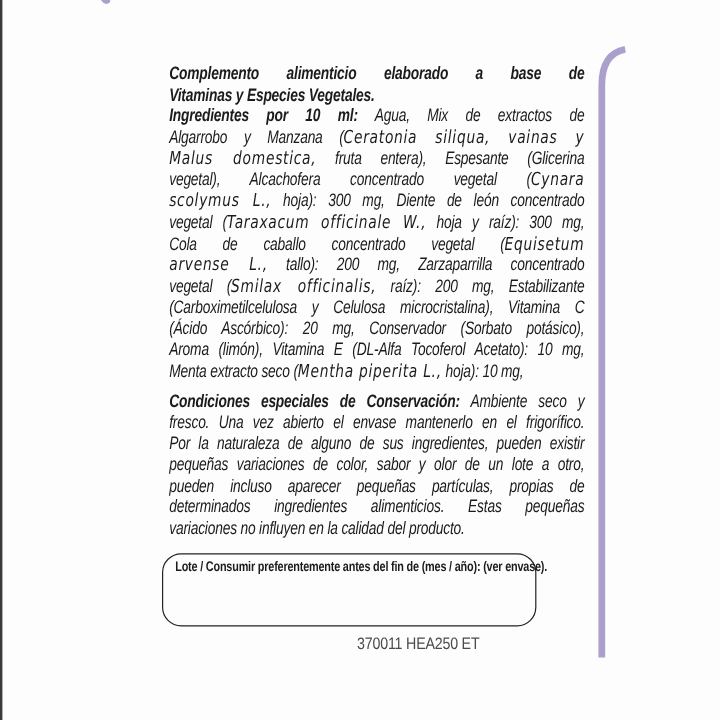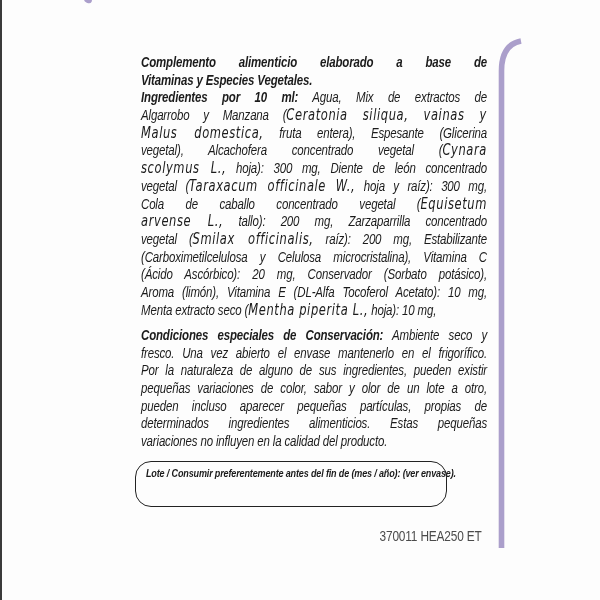--- a/index.html
+++ b/index.html
@@ -29,32 +29,31 @@
   .para-gap{margin-top:7.5px;}
   .tline{
     height:17.7px;line-height:17.7px;font-size:15px;letter-spacing:-0.2px;
     text-align:justify;text-align-last:justify;white-space:nowrap;
   }
   .tlast{text-align-last:left;}
   .seg-n{font-weight:400;}
   .seg-b{font-weight:700;}
   .seg-s{font-family:"DejaVu Sans",sans-serif;letter-spacing:0.8px;font-weight:400;}
   .lot-box{
-    position:absolute;left:135px;top:461px;width:312px;height:46px;
+    position:absolute;left:135px;top:461px;width:312px;height:61px;
     border:1.7px solid #222;border-radius:16px;background:transparent;
     box-sizing:border-box;
-    font-style:italic;
   }
   .lot-text{
     position:absolute;left:10px;top:3px;display:inline-block;white-space:nowrap;
     font-size:11.6px;font-weight:700;letter-spacing:-0.2px;
     transform:scaleX(0.78);transform-origin:0 0;line-height:15px;
   }
   .footer-code{
-    position:absolute;top:529px;left:281px;width:200px;text-align:right;
+    position:absolute;top:529px;left:281px;width:200px;
     font-size:13.8px;color:var(--footer-text);letter-spacing:-0.2px;
   }
   .footer-code span{
     display:inline-block;transform:scaleX(0.86);transform-origin:100% 0;
     white-space:nowrap;
   }
 </style>
 </head>
 <body>
 

